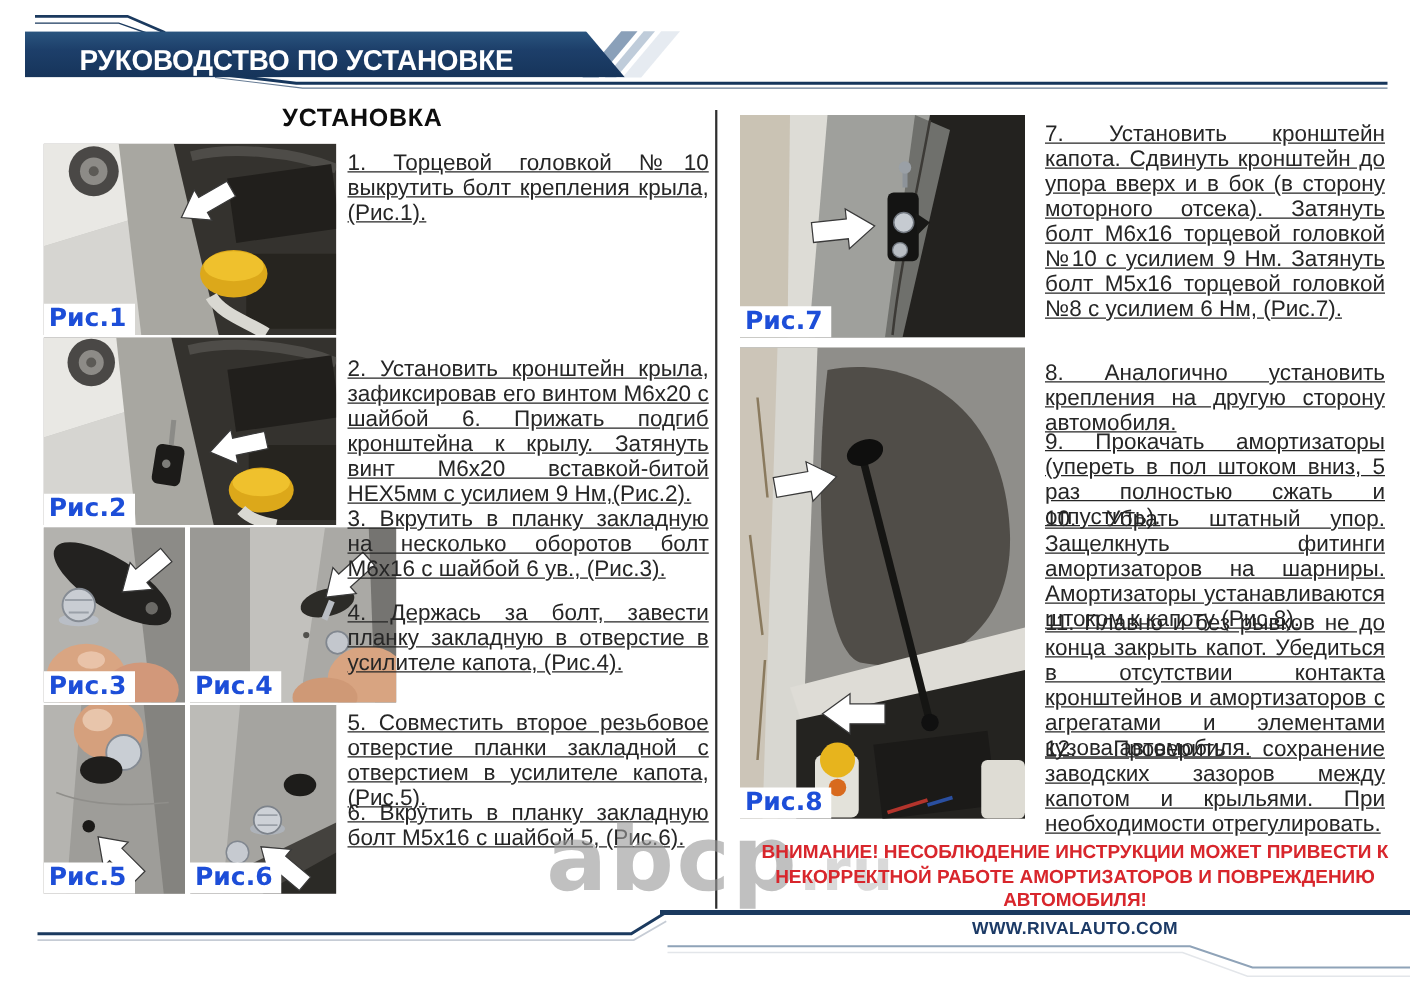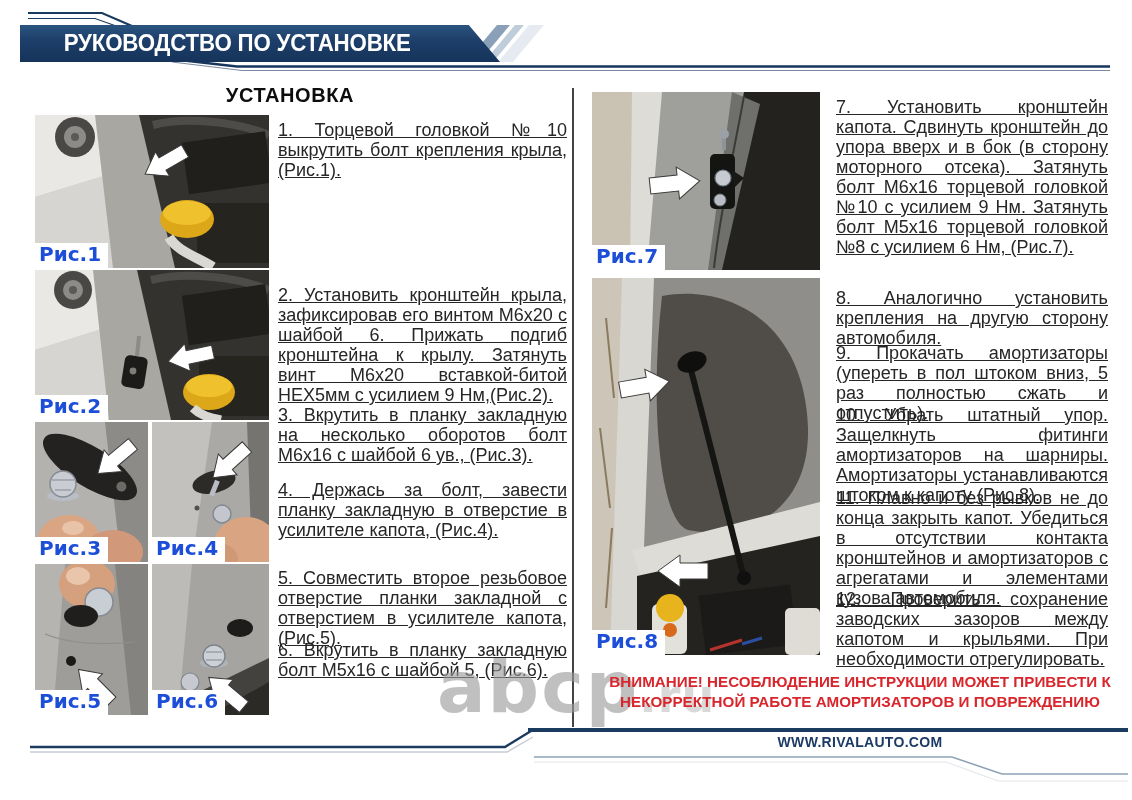--- a/index.html
+++ b/index.html
@@ -4,21 +4,21 @@
 <style>
   html,body{margin:0;padding:0;}
   body{width:1132px;height:800px;position:relative;background:#ffffff;overflow:hidden;
        font-family:"Liberation Sans",sans-serif;}
   .abs{position:absolute;}
 
   
   #banner{left:20px;top:25px;width:480px;height:37px;
     background:linear-gradient(180deg,#2a557f 0%,#1d3f6a 40%,#16345a 100%);
     clip-path:polygon(0 0,93.5% 0,100% 100%,0 100%);
-    display:flex;align-items:center;}
+    display:flex;align-items:flex-end;}
   #banner span{color:#fff;font-weight:bold;font-size:23px;letter-spacing:-0.2px;
     padding-left:45px;white-space:nowrap;transform:scaleX(0.97);transform-origin:left;}
   .streak{top:25px;height:37px;transform:skewX(-40deg);transform-origin:top left;}
   #st1{left:497px;width:13px;background:#6d88a8;opacity:.8;}
   #st2{left:515px;width:9px;background:#a4b6cb;opacity:.7;}
   #st3{left:529px;width:15px;background:#d2dbe6;opacity:.55;}
 
   #section-title{left:35px;top:84px;width:510px;text-align:center;
     font-size:20px;font-weight:bold;letter-spacing:.6px;color:#0d0d0d;}
 
@@ -142,21 +142,21 @@
     <ellipse cx="34" cy="120" rx="32" ry="27" fill="#d9a582"></ellipse>
     <ellipse cx="78" cy="130" rx="30" ry="22" fill="#d2987a"></ellipse>
     <ellipse cx="38" cy="106" rx="11" ry="7" fill="#e9c3a9"></ellipse>
     <g transform="translate(98,22) rotate(140)">
       <polygon points="0,-7 26,-7 26,-14 46,0 26,14 26,7 0,7" fill="#ffffff" stroke="#3a3a3a" stroke-width="1"></polygon>
     </g>
   </svg>
   <div class="figlabel">Рис.3</div>
 </div>
 
-<div class="photo z2" style="left:152px;top:422px;width:117px;height:140px;">
+<div class="photo z2" style="left:152px;top:422px;width:117px;height:140px;padding-left:48px;">
   <svg width="117" height="140" viewBox="0 0 117 140">
     <rect width="117" height="140" fill="#aaa9a5"></rect>
     <polygon points="0,0 60,0 40,140 0,140" fill="#c2c1bd"></polygon>
     <polygon points="95,0 117,0 117,140 100,140" fill="#757471"></polygon>
     <ellipse cx="62" cy="60" rx="22" ry="11" fill="#2c2b27" transform="rotate(-14 62 60)"></ellipse>
     <rect x="60" y="58" width="5" height="16" fill="#b9bdc3" transform="rotate(22 62 66)"></rect>
     <circle cx="70" cy="92" r="9" fill="#c3c7cd" stroke="#81878f" stroke-width="1.4"></circle>
     <ellipse cx="94" cy="122" rx="32" ry="27" fill="#d8a481"></ellipse>
     <ellipse cx="60" cy="136" rx="26" ry="16" fill="#cf9976"></ellipse>
     <circle cx="45" cy="86" r="2.5" fill="#52514d"></circle>
@@ -267,15 +267,16 @@
 <p class="instr rgt z2" style="top:488px">11. Плавно и без рывков не до конца закрыть капот. Убедиться в отсутствии контакта кронштейнов и амортизаторов с агрегатами и элементами кузова автомобиля.</p>
 <p class="instr rgt z2" style="top:589px">12. Проверить сохранение заводских зазоров между капотом и крыльями. При необходимости отрегулировать.</p>
 
 <div class="abs" id="watermark">
   <span class="wm-main">abcp</span><span class="wm-suffix">.ru</span>
 </div>
 
 <div class="abs" id="warning">
   <div>ВНИМАНИЕ! НЕСОБЛЮДЕНИЕ ИНСТРУКЦИИ МОЖЕТ ПРИВЕСТИ К</div>
   <div>НЕКОРРЕКТНОЙ РАБОТЕ АМОРТИЗАТОРОВ И ПОВРЕЖДЕНИЮ</div>
+  <div>АВТОМОБИЛЯ!</div>
 </div>
 
 <div class="abs z2" id="site">WWW.RIVALAUTO.COM</div>
 
 </body></html>

